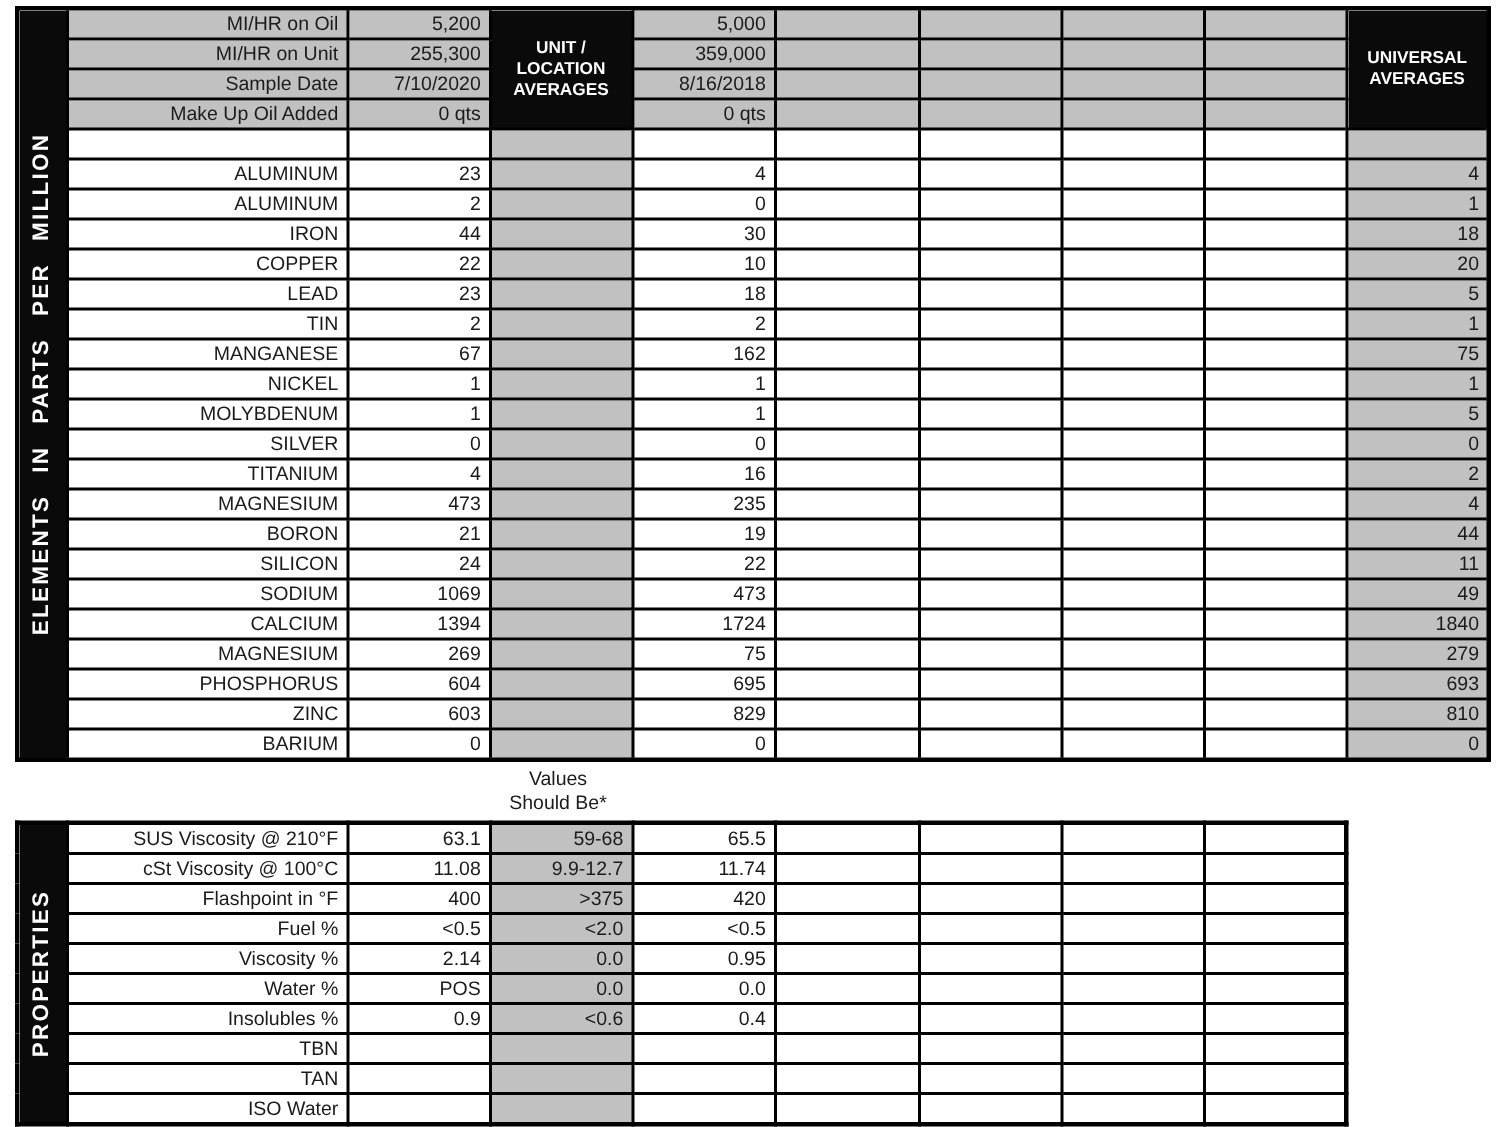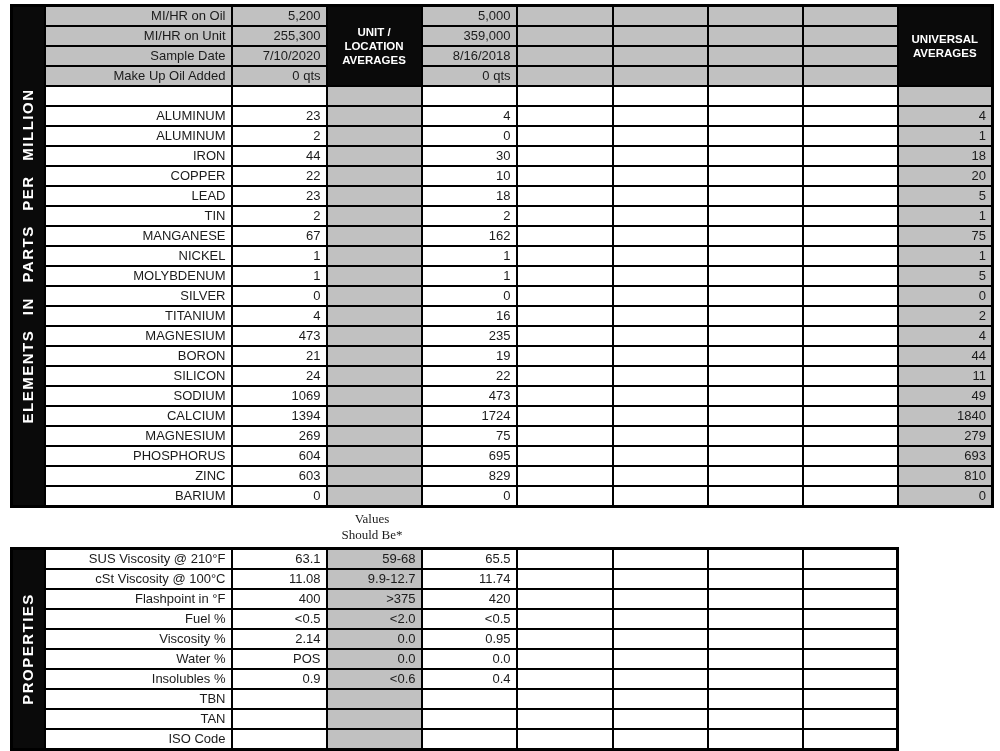--- a/index.html
+++ b/index.html
@@ -25,21 +25,21 @@
   .vlabel{
     position:absolute;left:50%;top:50%;
     transform:translate(-50%,-50%) rotate(-90deg);
     color:#ffffff;font-weight:bold;font-size:15px;letter-spacing:1.5px;word-spacing:9px;
     white-space:nowrap;
   }
   #top-table{left:10px;top:4px;width:983px;}
   #props-table{left:10px;top:547px;width:888px;}
   #vsb-note{
     position:absolute;left:297px;top:511px;width:150px;text-align:center;
-    font-size:13px;line-height:15.5px;white-space:pre-line;color:#1b1b1b;font-family:Liberation Serif, serif;
+    font-size:13px;line-height:15.5px;white-space:pre-line;color:#1b1b1b;
   }
 </style>
 </head>
 <body>
 
 <table id="top-table">
   <colgroup>
     <col style="width:33px">
       <col style="width:187px">
       <col style="width:95px">
@@ -433,21 +433,21 @@
         <td class="lbl white">TAN</td>
         <td class="val white"></td>
         <td class="val gray"></td>
         <td class="val white"></td>
         <td class="white"></td>
         <td class="white"></td>
         <td class="white"></td>
         <td class="white"></td>
       </tr>
       <tr>
-        <td class="lbl white">ISO Code</td>
+        <td class="lbl white">ISO Water</td>
         <td class="val white"></td>
         <td class="val gray"></td>
         <td class="val white"></td>
         <td class="white"></td>
         <td class="white"></td>
         <td class="white"></td>
         <td class="white"></td>
       </tr>
     </tbody>
 </table>

